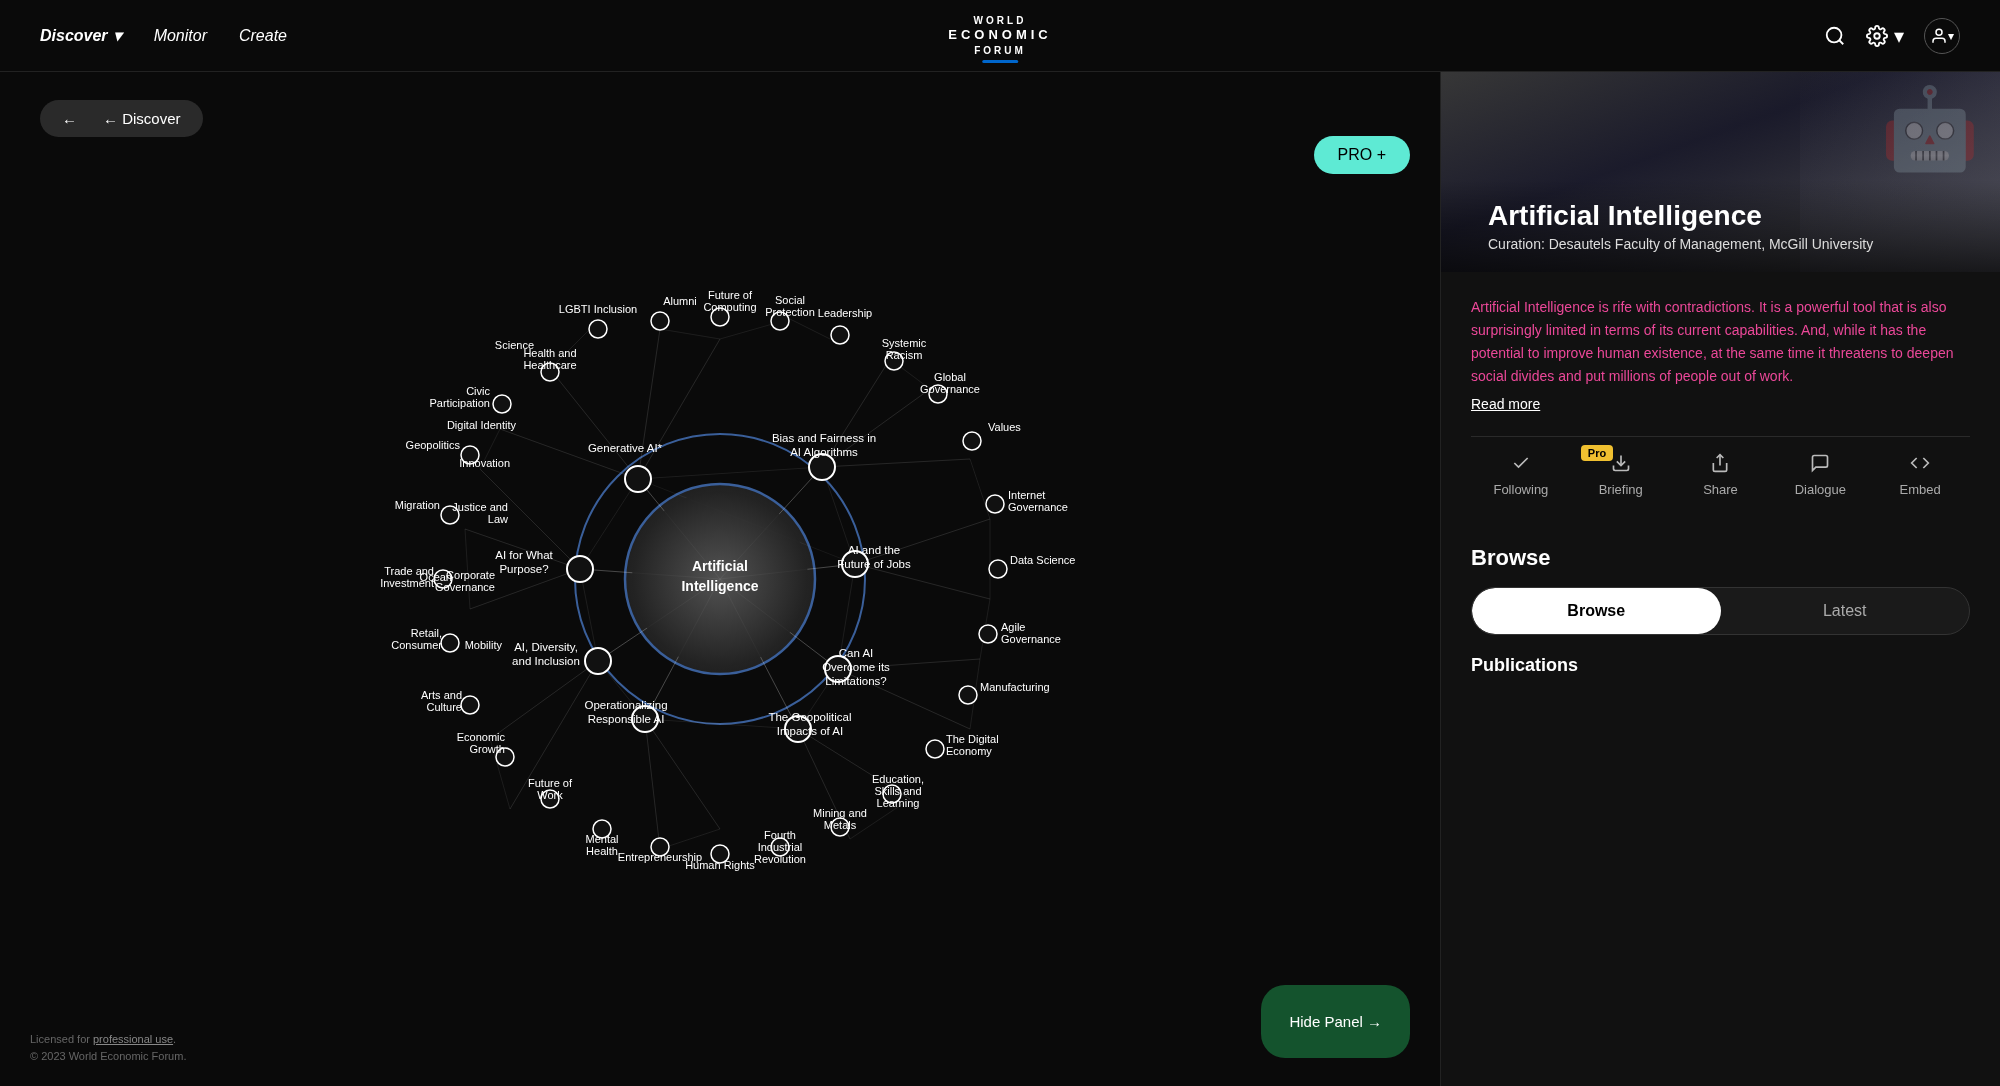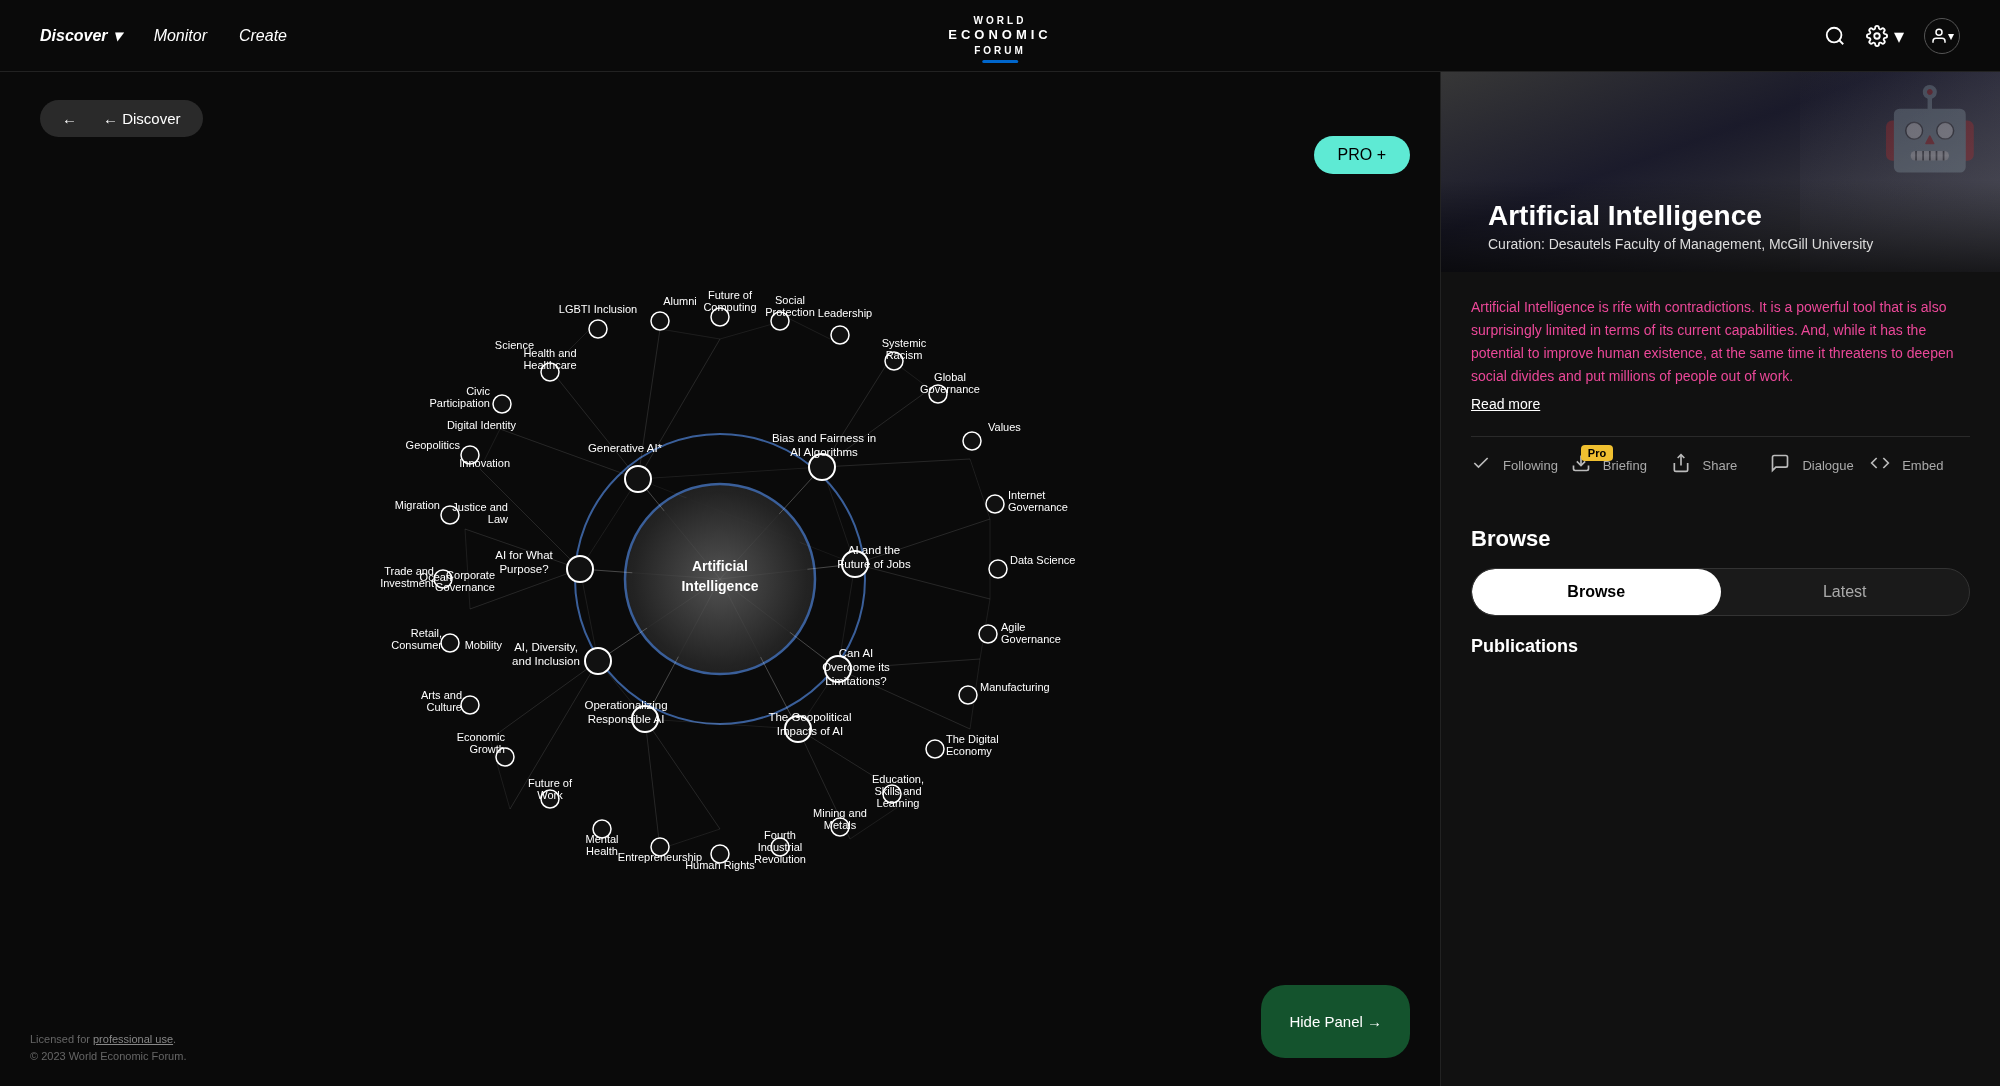--- a/index.html
+++ b/index.html
@@ -225,23 +225,23 @@
       display: flex;
       align-items: flex-start;
       gap: 0;
       padding: 16px 0;
       border-top: 1px solid #2a2a2a;
       margin-bottom: 8px;
       position: relative;
     }
     .action-item {
       display: flex;
-      flex-direction: row;
-      align-items: center;
-      gap: 12px;
+      flex-direction: column;
+      align-items: center;
+      gap: 4px;
       flex: 1;
       cursor: pointer;
       color: #aaa;
     }
     .action-icon {
       font-size: 20px;
       color: #bbb;
     }
     .action-label {
       font-size: 13px;

